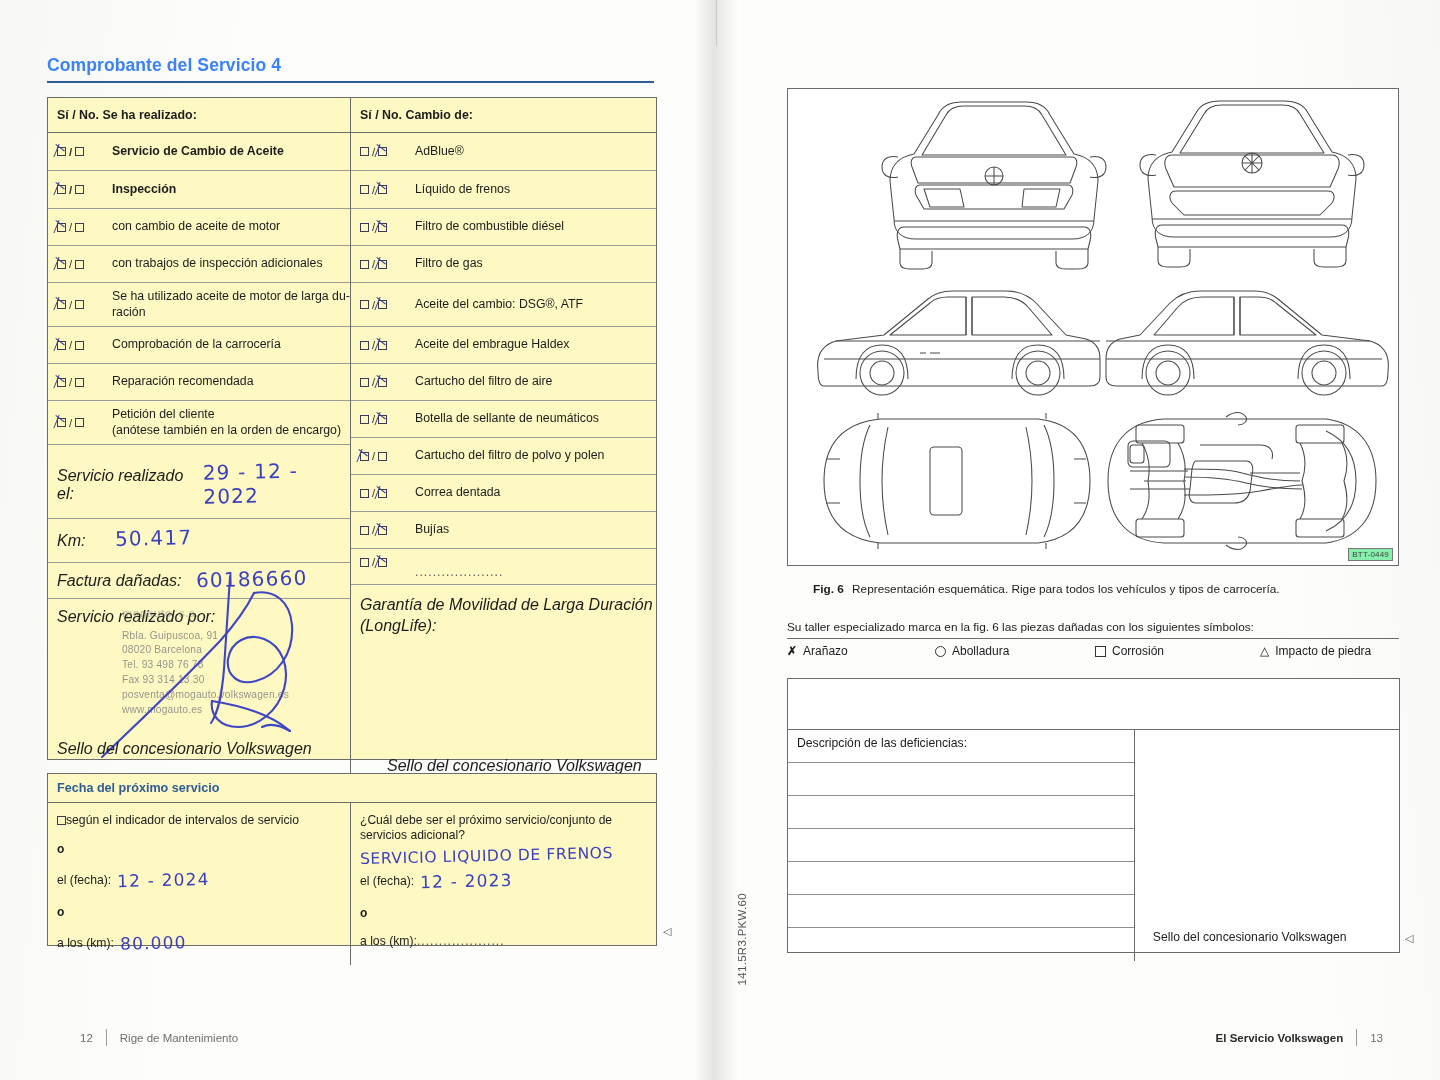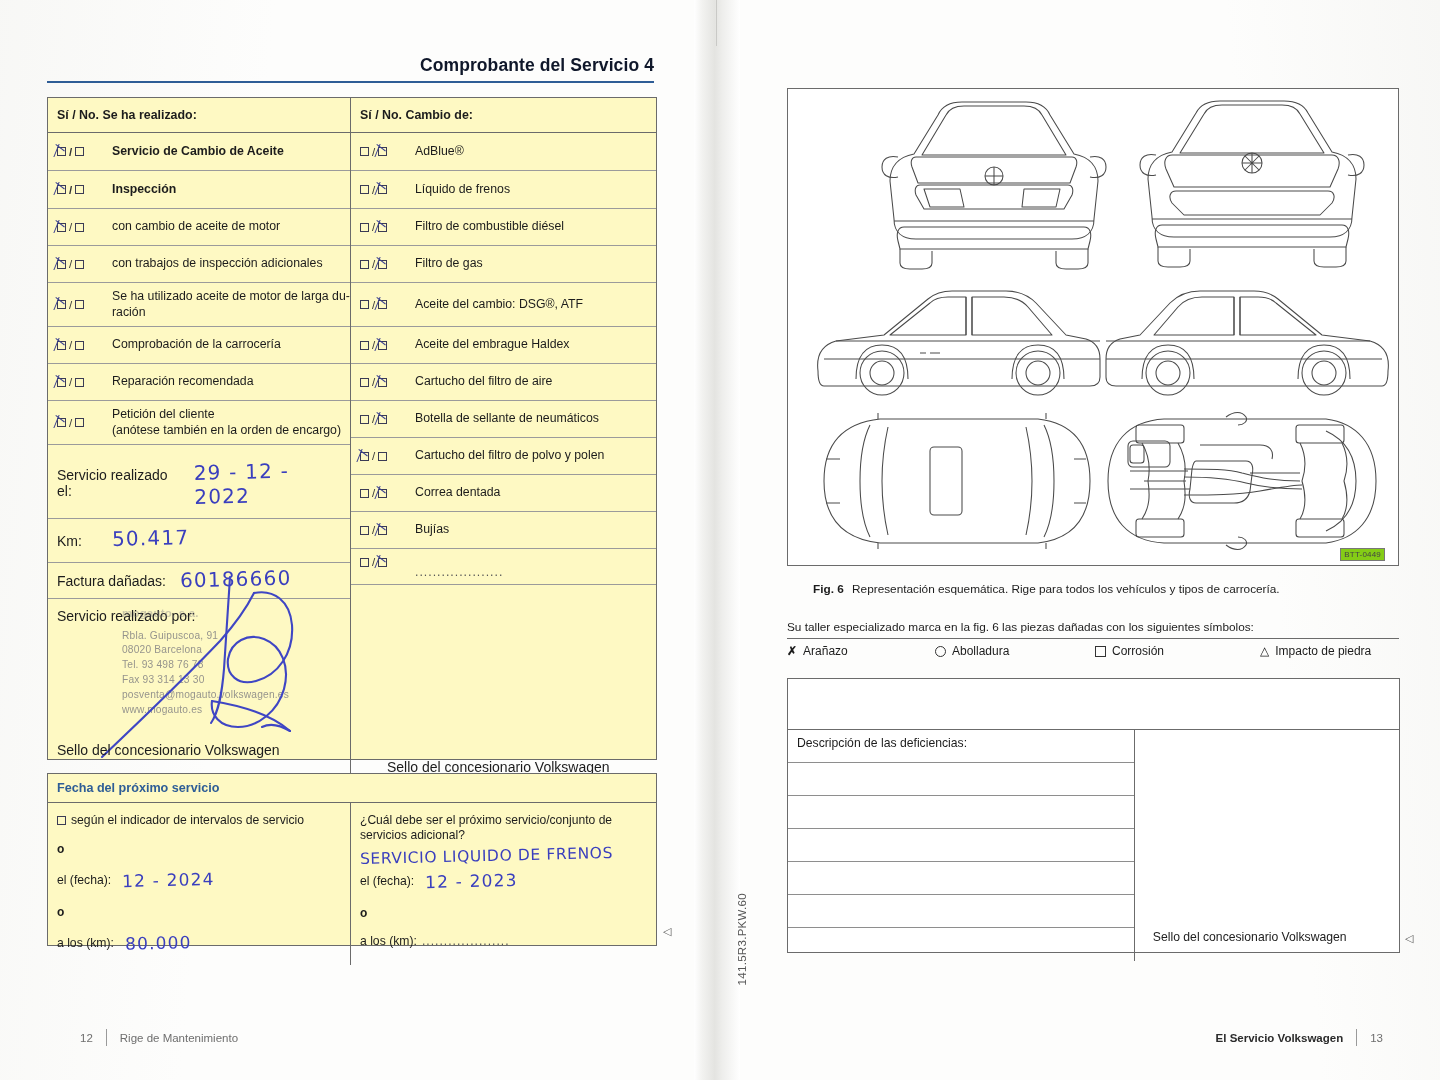--- a/index.html
+++ b/index.html
@@ -30,23 +30,22 @@
     position:absolute;left:736px;top:893px;
     writing-mode:vertical-rl;transform:rotate(180deg);
     font-size:11.5px;color:#555;letter-spacing:.3px;white-space:nowrap;
   }
 
   
   .page-left{position:absolute;left:0;top:0;width:694px;height:1080px;}
   .page-right{position:absolute;left:740px;top:0;width:700px;height:1080px;}
 
   h1.sec-title{
-    font-size:17.5px;font-weight:bold;color:#0f172a;margin:0;
+    font-size:17.5px;font-weight:bold;color:#3b82f6;margin:0;
     letter-spacing:.1px;
-    text-align:right;
   }
   .title-rule{height:2px;background:#2e5d96;margin-top:5px;}
 
   
   .tbl{
     position:absolute;border:1.3px solid #6b6b6b;background:#fef9c3;
     box-sizing:border-box;
   }
   .tbl-head{
     border-bottom:1.3px solid #6b6b6b;
@@ -94,61 +93,61 @@
     font-family:"DejaVu Sans", sans-serif;
     color:#3a3fbe;
     font-size:20px;
     letter-spacing:1.2px;
     transform:rotate(-1.4deg);
     display:inline-block;
   }
   .hw.sm{font-size:17px;}
   .hw.cap{font-size:15.5px;letter-spacing:.6px;}
 
-  .fld{font-size:14px;}
+  .fld{font-size:16px;font-style:italic;}
   .dots{letter-spacing:1px;color:#555;}
 
   
   .stamp{
     position:absolute;color:#6d6d78;font-size:10.2px;line-height:1.45;
     opacity:.72;letter-spacing:.2px;
   }
   .stamp .nm{font-weight:bold;font-size:11.5px;opacity:.5;}
   .signature{
     position:absolute;pointer-events:none;
   }
 
   
   .blue-head{
     font-size:12.6px;font-weight:bold;color:#2e5d96;
     padding:7px 0 7px 9px;border-bottom:1.3px solid #6b6b6b;
   }
   .ns-body{display:flex;}
   .ns-l{width:303px;box-sizing:border-box;border-right:1.3px solid #6b6b6b;padding:10px 9px 12px;}
   .ns-r{width:305px;box-sizing:border-box;padding:10px 9px 12px;}
-  .ns-line{font-size:12.2px;margin-bottom:15px;display:flex;align-items:center;gap:5px;flex-wrap:wrap;}
+  .ns-line{font-size:12.2px;margin-bottom:15px;display:flex;align-items:center;flex-wrap:wrap;}
   .ns-line.o{font-weight:bold;font-size:12px;margin-bottom:14px;}
   .corner-mark{
     position:absolute;font-size:11px;color:#555;
   }
 
   
   .footer{
     position:absolute;bottom:34px;font-size:11.5px;color:#6e6e6e;
     display:flex;align-items:center;gap:13px;
   }
   .fbar{width:1px;height:17px;background:#9a9a9a;}
 
   
   .figbox{
     position:absolute;border:1.2px solid #6b6b6b;background:#fff;box-sizing:border-box;
   }
   .figcode{
-    position:absolute;right:13px;bottom:4px;font-size:8px;color:#444;
-    border:1px solid #777;padding:1px 3px;background:#84cc16;letter-spacing:.2px;
+    position:absolute;right:5px;bottom:4px;font-size:8px;color:#444;
+    border:1px solid #777;padding:1px 3px;background:#86efac;letter-spacing:.2px;
   }
   .figcap{font-size:11.8px;}
   .figcap b{font-weight:bold;}
   .symline{font-size:11.8px;margin-top:2px;}
   .symrule{height:1.1px;background:#6b6b6b;margin:4px 0 0;}
   .syms{display:flex;font-size:12px;align-items:center;padding-top:5px;}
   .syms > div{display:flex;align-items:center;gap:6px;}
   .sym-circle{width:9px;height:9px;border:1.3px solid #333;border-radius:50%;}
   .sym-square{width:9px;height:9px;border:1.3px solid #333;}
   .sym-x{font-weight:bold;font-size:12px;}
@@ -413,20 +412,22 @@
         <div class="row" style="height:36px;align-items:flex-start;padding-top:7px;">
           <span class="chk-pair">
               <span class="bx"></span>
               <span class="sl">/</span>
               <span class="bx tick"></span>
             </span>
           <span class="rowtext dots" style="margin-top:9px;">....................</span>
         </div>
 
         <div class="row nb" style="height:208px;align-items:flex-start;padding-top:10px;position:relative;">
+          <span class="fld" style="white-space:pre-line;line-height:1.3;">Garantía de Movilidad de Larga Duración
+(LongLife):</span>
           <span class="fld" style="position:absolute;left:36px;bottom:18px;">Sello del concesionario Volkswagen</span>
         </div>
       </div>
     </div>
   </div>
 
   <div class="tbl" style="left:47px;top:773px;width:610px;height:173px;">
     <div class="blue-head">Fecha del próximo servicio</div>
     <div class="ns-body">
       <div class="ns-l">

